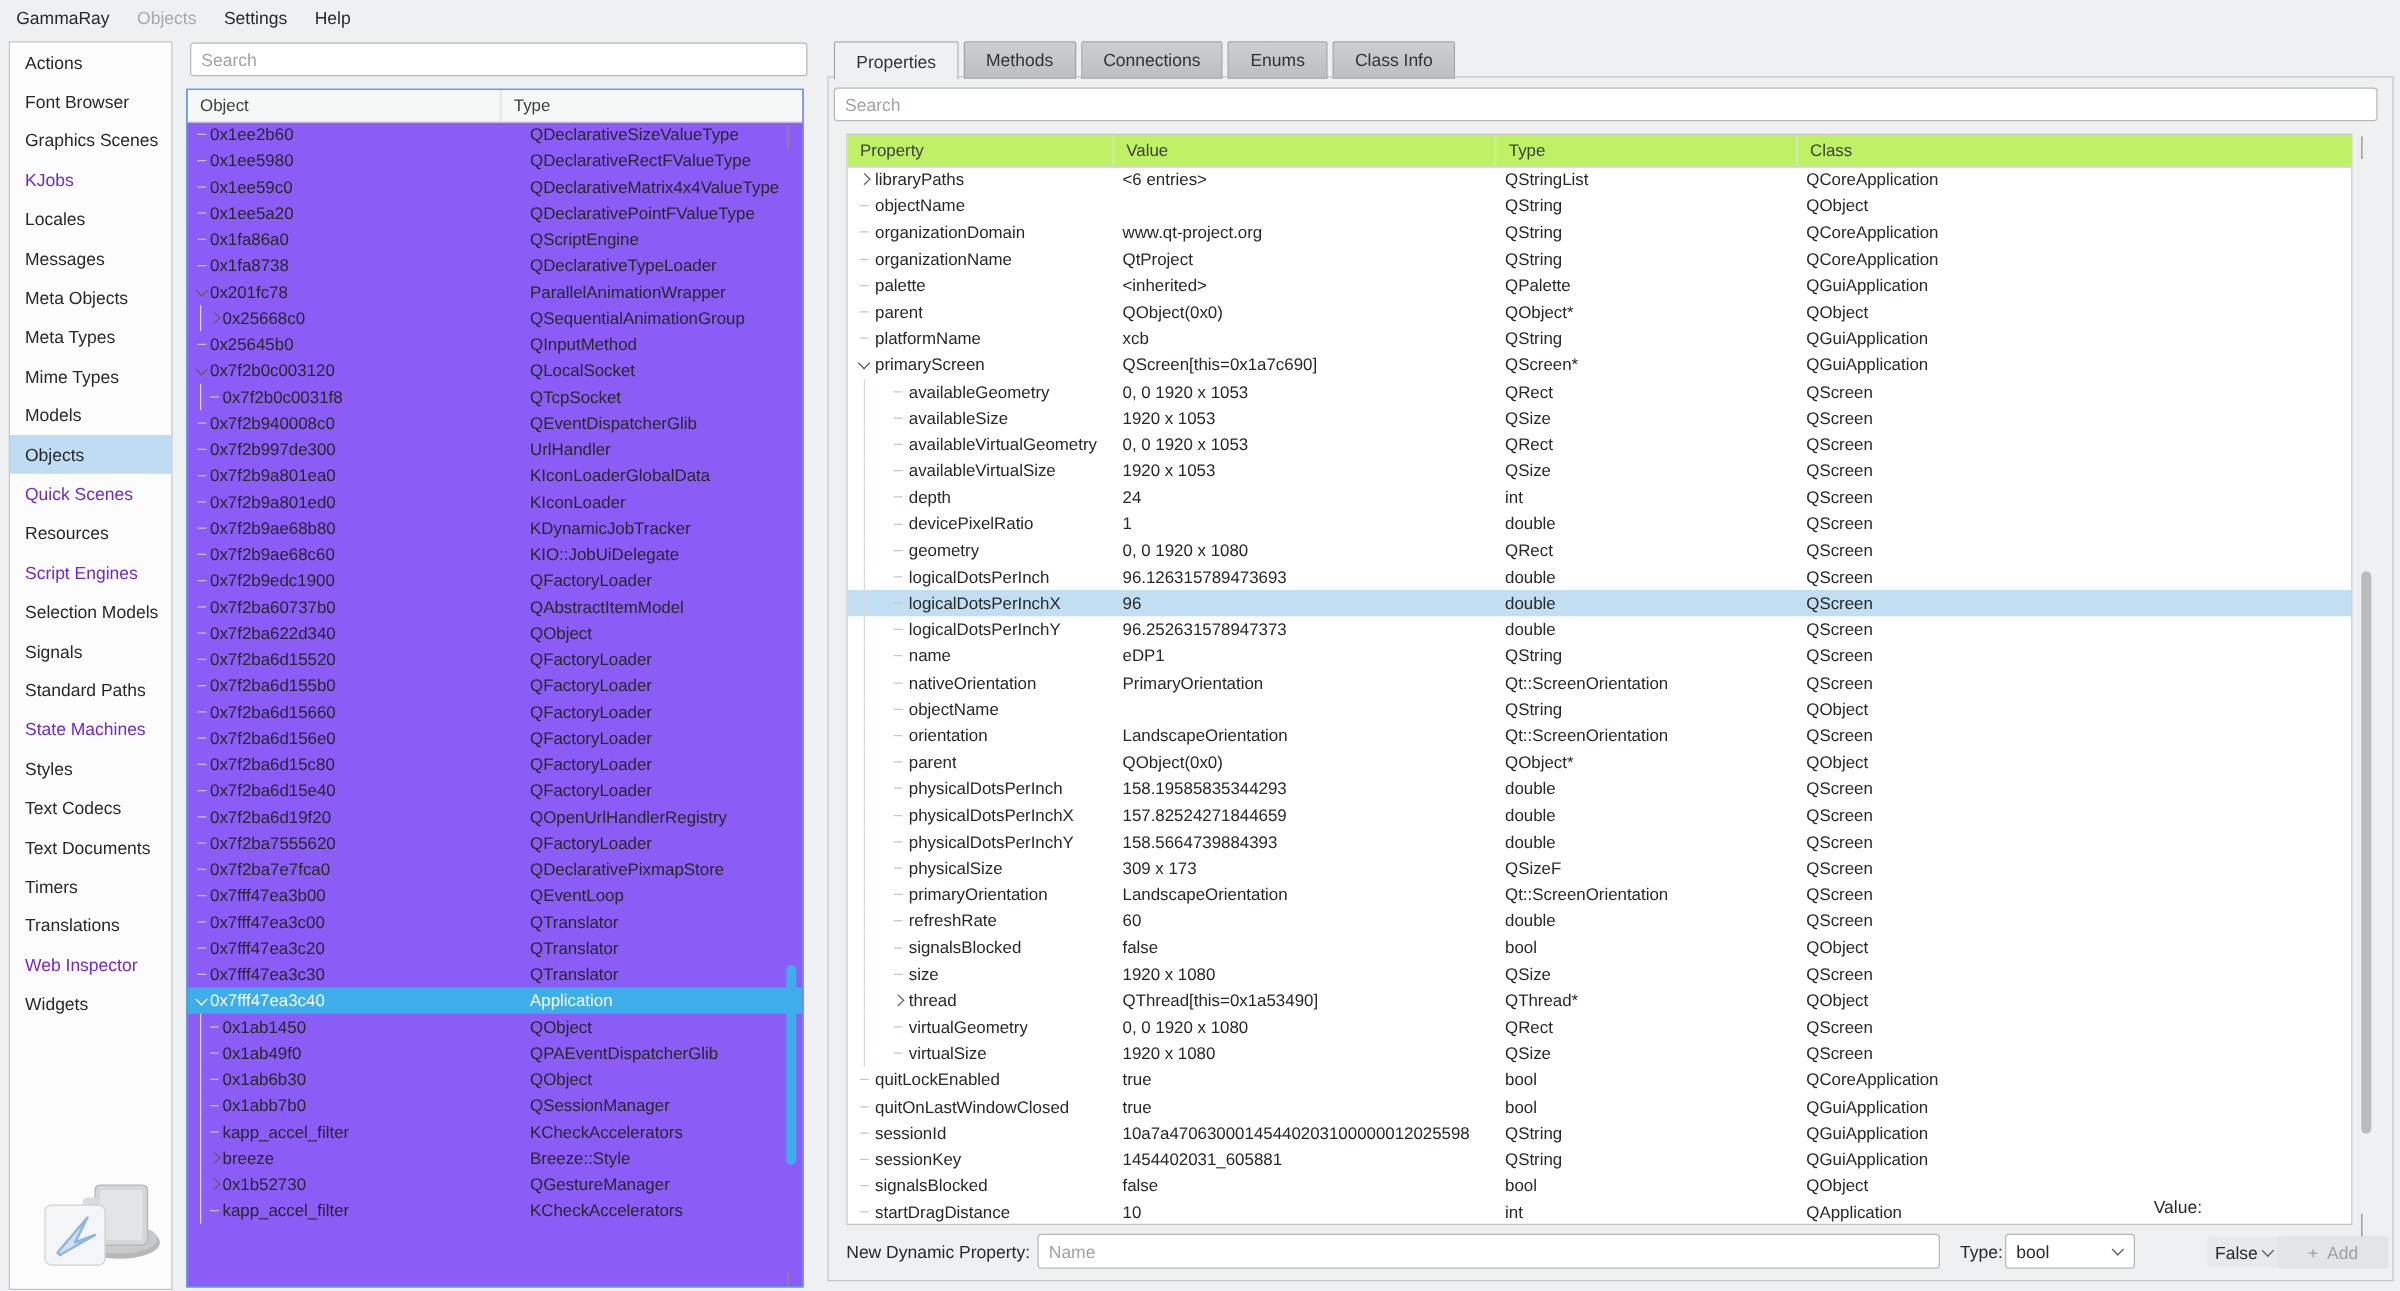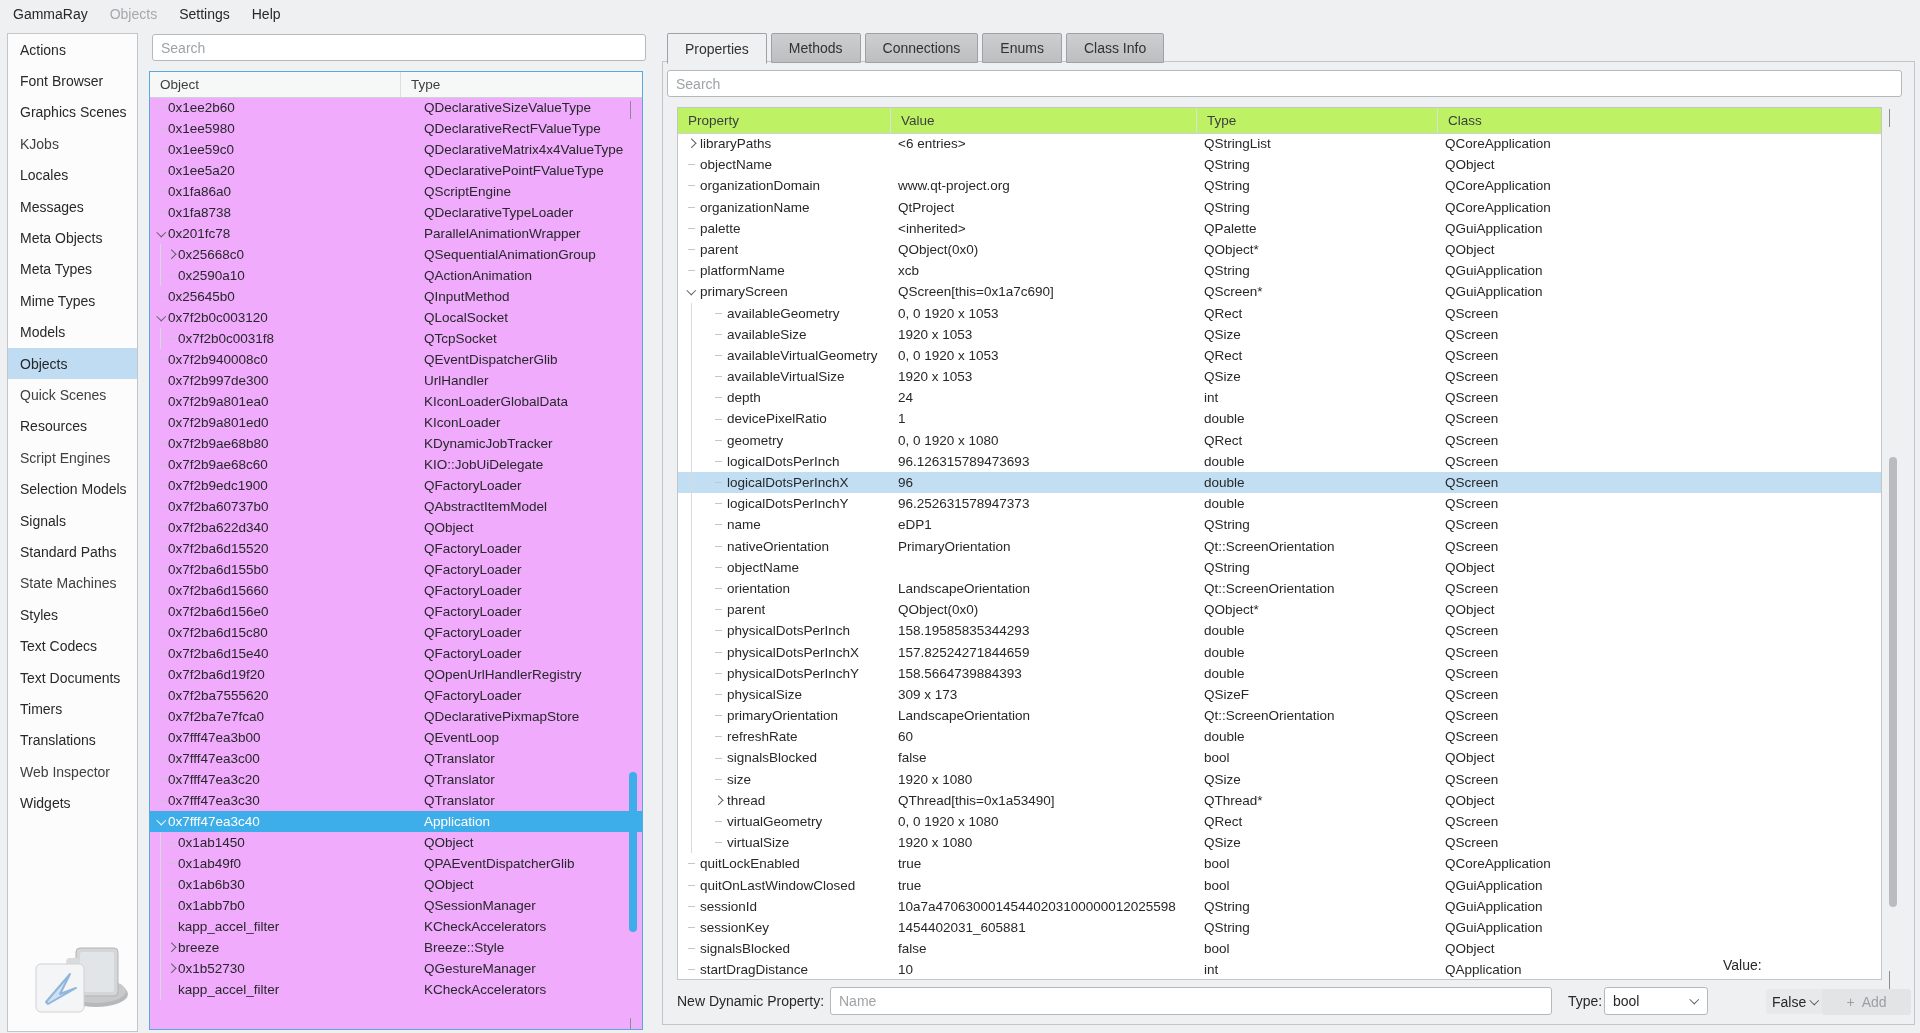--- a/index.html
+++ b/index.html
@@ -7,28 +7,28 @@
 
   
   #menubar{position:absolute;left:0;top:0;width:1920px;height:27px;display:flex;align-items:center;padding-left:2px;font-size:14px;}
   .menu-item{padding:4px 11px;color:#26282a;}
   .menu-item.disabled{color:#a6a9ac;}
 
   
   #sidebar{position:absolute;left:7px;top:33px;width:131px;height:999px;background:#fcfcfc;border:1px solid #c3c6c8;box-sizing:border-box;overflow:hidden;}
   .side-item{height:31.4px;display:flex;align-items:center;padding-left:12px;font-size:14px;white-space:nowrap;}
   .side-item.selected{background:#bfdcf3;}
-  .side-item.disabled{color:#404040;}
+  .side-item.disabled{color:#6d28d9;}
 
   
   #logo{position:absolute;left:14px;top:936px;width:120px;height:88px;}
 
   
   #obj-search{position:absolute;left:152px;top:34px;width:494px;height:27px;box-sizing:border-box;border:1px solid #b6b9bb;border-radius:3px;background:#fff;font-size:14px;padding:0 8px;color:#26282a;outline:none;}
-  #obj-box{position:absolute;left:149px;top:71px;width:494px;height:959px;background:#f0abfc;border:1px solid #55aadf;box-sizing:border-box;overflow:hidden;}
+  #obj-box{position:absolute;left:149px;top:71px;width:494px;height:959px;background:#8b5cf6;border:1px solid #55aadf;box-sizing:border-box;overflow:hidden;}
   .tree-header{display:grid;grid-template-columns:251px 1fr;height:25px;background:#f6f7f7;border-bottom:1px solid #cfd2d4;font-size:13.5px;color:#3c3e40;}
   .tree-header .hcell{display:flex;align-items:center;padding-left:10px;border-right:1px solid #dcdfe0;}
   .tree-header .hcell:last-child{border-right:none;}
   #obj-rows{position:absolute;left:0;top:25px;right:0;bottom:0;overflow:hidden;}
   .orow{display:grid;grid-template-columns:251px 1fr;height:21px;line-height:21px;font-size:13.5px;white-space:nowrap;position:relative;}
   .orow .c1{display:flex;align-items:center;overflow:hidden;padding-left:4px;}
   .orow .c2{overflow:hidden;padding-left:3px;margin-left:20px;}
   .orow.selected{background:#3daee9;color:#fff;}
   .orow.d1::before{content:"";position:absolute;left:10px;top:0;bottom:0;border-left:1px solid #d7dadb;}
   .spacer{flex:none;}
@@ -208,30 +208,20 @@
         <div class="orow d1">
           <div class="c1">
             <span class="spacer" style="width: 10px;"></span>
             <span class="exp">
               <span class="chev right"></span>
             </span>
             <span class="lbl">0x25668c0</span>
           </div>
           <div class="c2">QSequentialAnimationGroup</div>
         </div>
-        <div class="orow d1">
-          <div class="c1">
-            <span class="spacer" style="width: 10px;"></span>
-            <span class="exp">
-              <span class="dash"></span>
-            </span>
-            <span class="lbl">0x2590a10</span>
-          </div>
-          <div class="c2">QActionAnimation</div>
-        </div>
         <div class="orow">
           <div class="c1">
             <span class="exp">
               <span class="dash"></span>
             </span>
             <span class="lbl">0x25645b0</span>
           </div>
           <div class="c2">QInputMethod</div>
         </div>
         <div class="orow">

